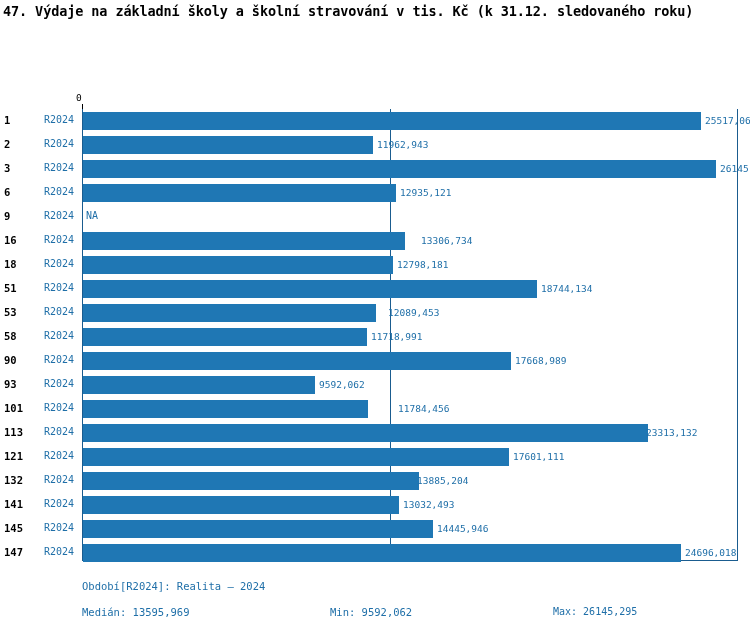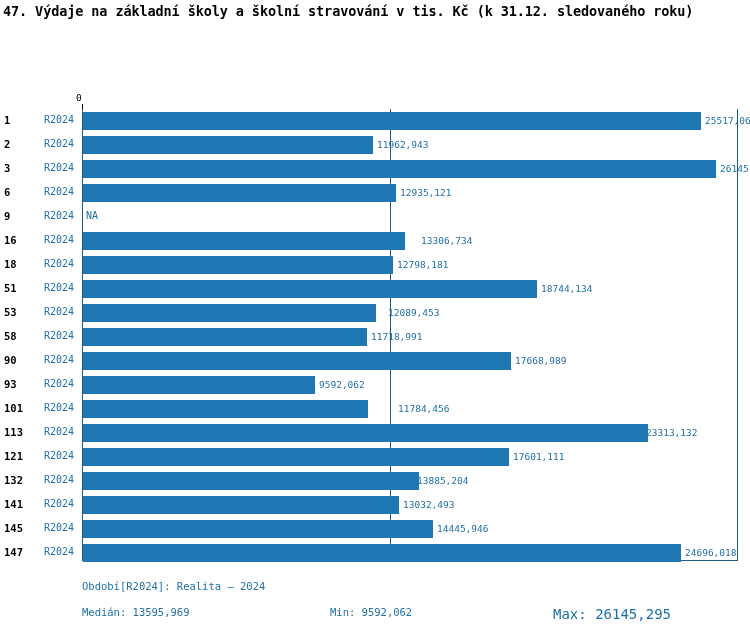--- a/index.html
+++ b/index.html
@@ -159,21 +159,21 @@
     position: absolute;
     left: 330px;
     top: 26px;
     font-size: 10.5px;
     color: #1f6fa8;
   }
   .footer-max {
     position: absolute;
     left: 525px;
     top: 26px;
-    font-size: 14px;
+    font-size: 10px;
     color: #1f6fa8;
     padding-left: 28px;
   }
 </style>
 </head>
 <body>
 
 <div class="page">
 
   <div class="title1">47. Výdaje na základní školy a školní stravování v tis. Kč (k 31.12. sledovaného roku)</div>

